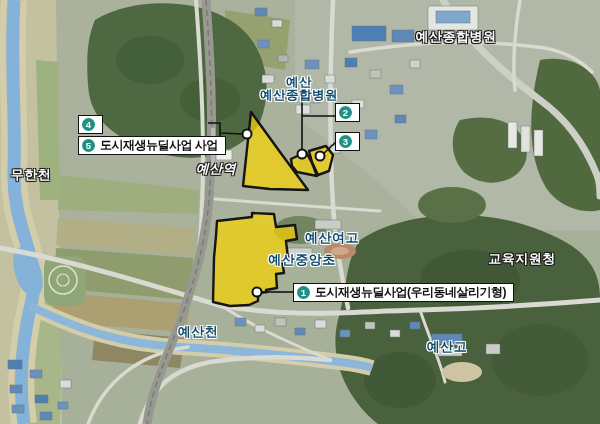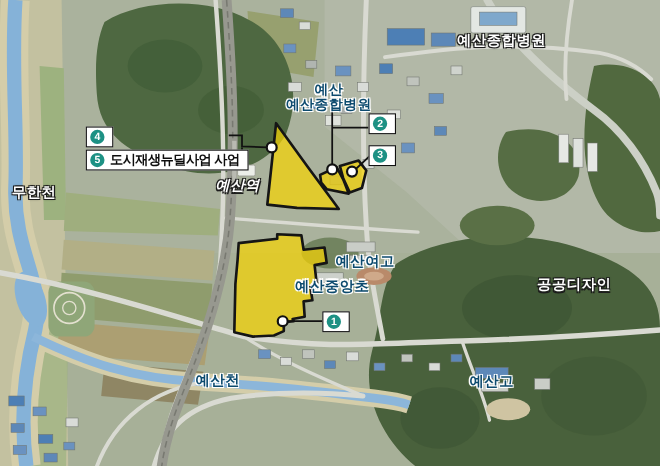--- a/index.html
+++ b/index.html
@@ -42,21 +42,21 @@
   .c3{left:335px;top:132px;}
   .c4{left:78px;top:115px;}
   .c5{left:78px;top:136px;}
   .l-hospital{left:456px;top:37px;}
   .l-edu{left:299px;top:89px;font-size:12.5px;}
   .l-muhan{left:31px;top:175px;}
   .l-station{left:216px;top:169px;font-style:italic;}
   .l-girls{left:332px;top:238px;}
   .l-jungang{left:302px;top:260px;}
   .l-bongdaemi{left:522px;top:259px;}
-  .l-stream{left:198px;top:346px;}
+  .l-stream{left:198px;top:332px;}
   .l-high{left:447px;top:347px;}
 </style>
 </head>
 <body>
 
 <div class="stage">
 
   <svg width="600" height="424" viewBox="0 0 600 424">
 
     <rect x="0" y="0" width="600" height="424" fill="#a7b098"></rect>
@@ -220,26 +220,27 @@
 
   <div class="maplabel light l-hospital">예산종합병원</div>
   <div class="maplabel dark l-edu">
     <div>예산</div>
     <div>예산종합병원</div>
   </div>
   <div class="maplabel light l-muhan">무한천</div>
   <div class="maplabel light l-station">예산역</div>
   <div class="maplabel dark l-girls">예산여고</div>
   <div class="maplabel dark l-jungang">예산중앙초</div>
-  <div class="maplabel light l-bongdaemi">공공디자인</div>
+  <div class="maplabel light l-bongdaemi">교육지원청</div>
   <div class="maplabel dark l-stream">예산천</div>
   <div class="maplabel dark l-high">예산고</div>
 
   <div class="callout c1">
     <span class="badge">1</span>
+    <span>도시재생뉴딜사업(우리동네살리기형)</span>
   </div>
   <div class="callout c2">
     <span class="badge">2</span>
   </div>
   <div class="callout c3">
     <span class="badge">3</span>
   </div>
   <div class="callout c4">
     <span class="badge">4</span>
   </div>

